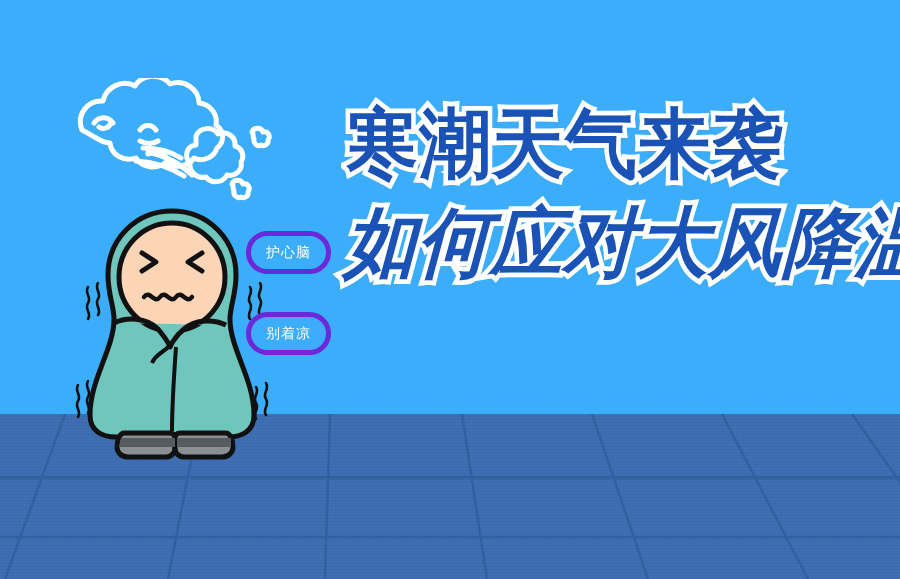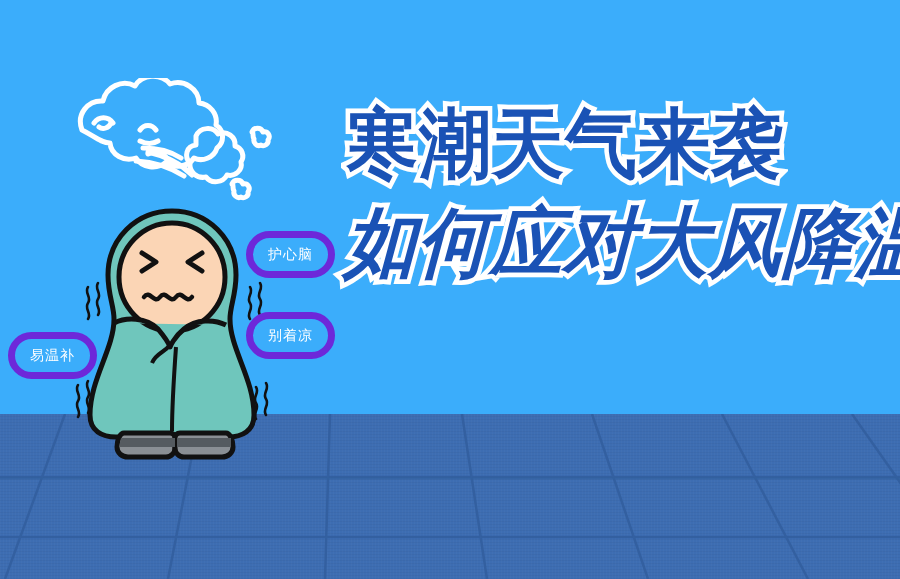--- a/index.html
+++ b/index.html
@@ -58,21 +58,21 @@
     font-size:72px;
     margin-top:24px;
     font-style:italic;
     transform:scaleY(1.06) skewX(-2deg);
     transform-origin:left top;
   }
 
   
   .tag {
     position:absolute;
-    border:7px solid #6d28d9;
+    border:5px solid #6d28d9;
     border-radius:999px;
     color:#ffffff;
     font-size:14px;
     line-height:1;
     padding:9px 15px 10px;
     white-space:nowrap;
     z-index:7;
     background:transparent;
     letter-spacing:1px;
   }
@@ -167,21 +167,20 @@
 
     <g>
       <path d="M64 228h46c3 0 5 2 5 5v10c0 5-4 9-9 9H68c-6 0-11-4-11-10 0-7 3-14 7-14z" fill="#8A8F94" stroke="#111111" stroke-width="5" stroke-linejoin="round"></path>
       <path d="M120 228h46c4 0 7 7 7 14 0 6-5 10-11 10h-38c-5 0-9-4-9-9v-10c0-3 2-5 5-5z" fill="#8A8F94" stroke="#111111" stroke-width="5" stroke-linejoin="round"></path>
       <path d="M61 233h54v9H59z" fill="#555B60"></path>
       <path d="M117 233h54v9h-54z" fill="#555B60"></path>
     </g>
   </svg>
 
   <div class="tag tag-huxinnao">护心脑</div>
-  <div class="tag tag-yiwenbu">易温补</div>
   <div class="tag tag-biezhaoliang">别着凉</div>
 
   <div class="titles">
     <div class="title-line title-line-1">寒潮天气来袭</div>
     <div class="title-line title-line-2">如何应对大风降温</div>
   </div>
 
 </div>
 
 </body></html>

